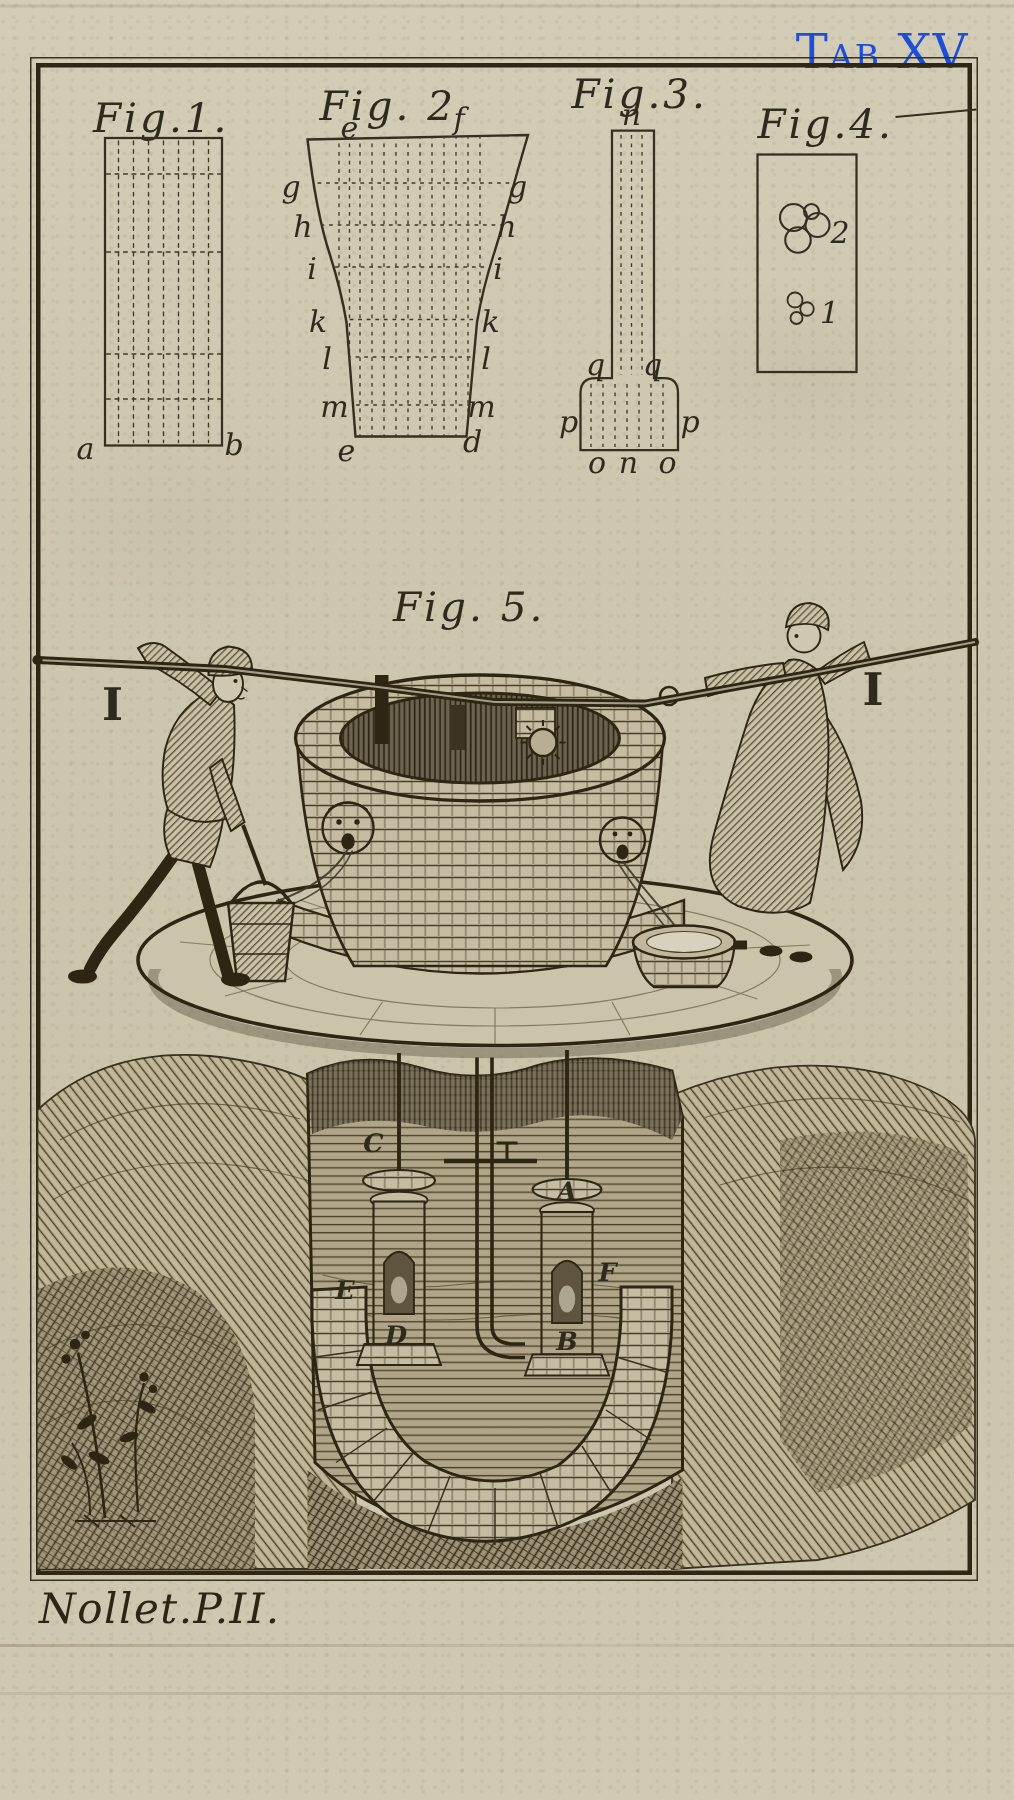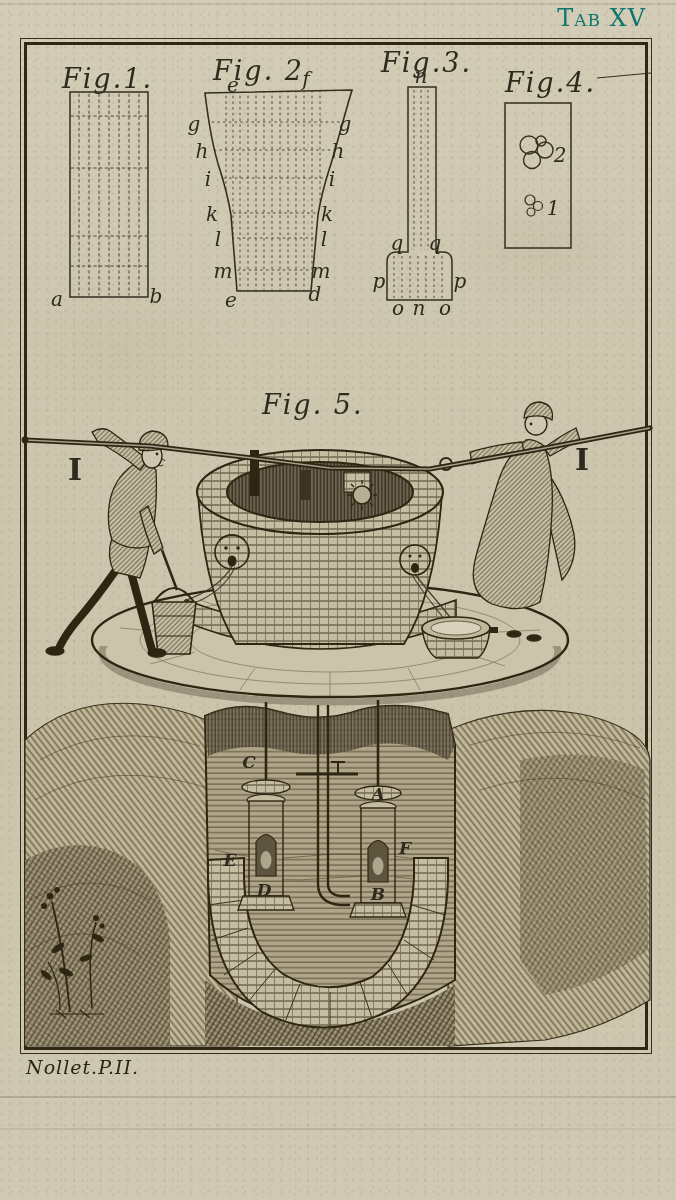--- a/index.html
+++ b/index.html
@@ -9,34 +9,34 @@
     background:
       radial-gradient(140px 90px at 540px 250px, rgba(146,126,92,.10), transparent 70%),
       radial-gradient(160px 110px at 120px 350px, rgba(146,126,92,.08), transparent 70%),
       radial-gradient(circle at 23% 31%, rgba(110,95,70,.10) 0 1px, transparent 1.6px),
       radial-gradient(circle at 71% 64%, rgba(110,95,70,.09) 0 1px, transparent 1.6px),
       linear-gradient(180deg,#d3ccb6 0%,#cec7b0 28%,#cbc4ab 62%,#d0c9b3 100%);
     background-size:auto,auto,9px 11px,13px 7px,auto;
     color:#322b1e;
   }
   .tab-title{
-    position:absolute;top:4px;right:30px;
-    font-size:24px;font-variant:small-caps;letter-spacing:1px;color:#0f766e;
+    position:absolute;top:15px;right:30px;
+    font-size:32px;font-variant:small-caps;letter-spacing:1px;color:#1d4ed8;
   }
   .frame-outer{
     position:absolute;left:20px;top:38px;width:630px;height:1014px;
     border:1.5px solid #39311f;pointer-events:none;
   }
   .frame-inner{
     position:absolute;left:3px;top:3px;right:3px;bottom:3px;
     border:3px solid #2e2716;
   }
   .signature{
     position:absolute;left:26px;top:1056px;
-    font-size:19px;font-style:italic;color:#2b2516;letter-spacing:1px;
+    font-size:28px;font-style:italic;color:#2b2516;letter-spacing:1px;
   }
   .crease{position:absolute;left:0;width:100%;height:2px;}
   .crease.c1{top:1096px;background:linear-gradient(90deg,rgba(110,95,70,.30),rgba(110,95,70,.10) 60%,rgba(110,95,70,.25));}
   .crease.c2{top:1128px;background:linear-gradient(90deg,rgba(110,95,70,.14),rgba(110,95,70,.22) 40%,rgba(110,95,70,.08));}
   .crease.c0{top:3px;background:rgba(110,95,70,.15);}
   svg.plate{position:absolute;left:0;top:0;}
   svg text{font-family:"DejaVu Serif",serif;font-style:italic;fill:#2f2a1e;}
   text.figlabel{font-size:27px;letter-spacing:2px;}
   text.lab{font-size:20px;}
   text.labsm{font-size:17px;font-weight:bold;}

